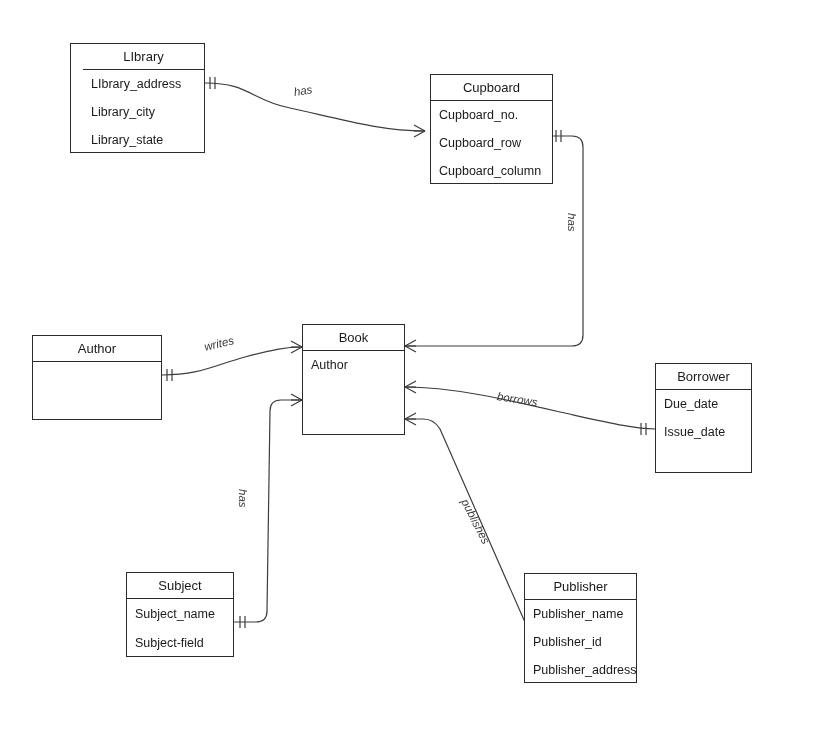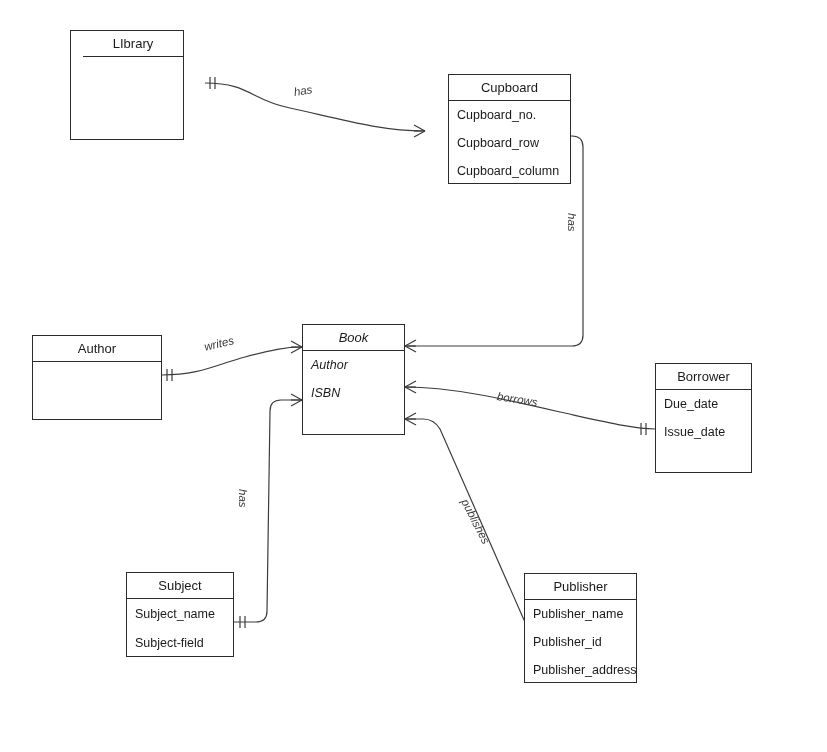--- a/index.html
+++ b/index.html
@@ -138,42 +138,46 @@
       <g>
         <line x1="405" y1="419" x2="416" y2="413" stroke="#3c3c3c" stroke-width="1.2"></line>
         <line x1="405" y1="419" x2="416" y2="419" stroke="#3c3c3c" stroke-width="1.2"></line>
         <line x1="405" y1="419" x2="416" y2="425" stroke="#3c3c3c" stroke-width="1.2"></line>
       </g>
       <line x1="536" y1="625" x2="536" y2="637" stroke="#3c3c3c" stroke-width="1.2"></line>
       <line x1="541" y1="625" x2="541" y2="637" stroke="#3c3c3c" stroke-width="1.2"></line>
     </g>
   </svg>
 
-  <div class="entity" style="left:70px; top:30px; width:114px; height:110px;padding-left:12px;">
+  <div class="entity" style="left:70px; top:43px; width:135px; height:110px;padding-left:12px;">
     <div class="entity-title">LIbrary</div>
-  </div>
-
-  <div class="entity" style="left:448px; top:74px; width:123px; height:110px;">
+    <div class="entity-attrs">
+      <div class="attr" style="height:28px;">LIbrary_address</div>
+      <div class="attr" style="height:28px;">Library_city</div>
+      <div class="attr" style="height:28px;">Library_state</div>
+    </div>
+  </div>
+
+  <div class="entity" style="left:430px; top:74px; width:123px; height:110px;">
     <div class="entity-title">Cupboard</div>
     <div class="entity-attrs">
       <div class="attr" style="height:28px;">Cupboard_no.</div>
       <div class="attr" style="height:28px;">Cupboard_row</div>
       <div class="attr" style="height:28px;">Cupboard_column</div>
     </div>
   </div>
 
   <div class="entity" style="left:32px; top:335px; width:130px; height:85px;">
     <div class="entity-title">Author</div>
   </div>
 
-  <div class="entity" style="left:302px; top:324px; width:103px; height:111px;font-style:italic;">
+  <div class="entity" style="left:302px; top:324px; width:103px; height:111px;">
     <div class="entity-title">Book</div>
     <div class="entity-attrs">
       <div class="attr" style="height:28px;">Author</div>
-      <div class="attr" style="height:28px;">ISBN</div>
     </div>
   </div>
 
   <div class="entity" style="left:655px; top:363px; width:97px; height:110px;">
     <div class="entity-title">Borrower</div>
     <div class="entity-attrs">
       <div class="attr" style="height:28px;">Due_date</div>
       <div class="attr" style="height:28px;">Issue_date</div>
     </div>
   </div>

